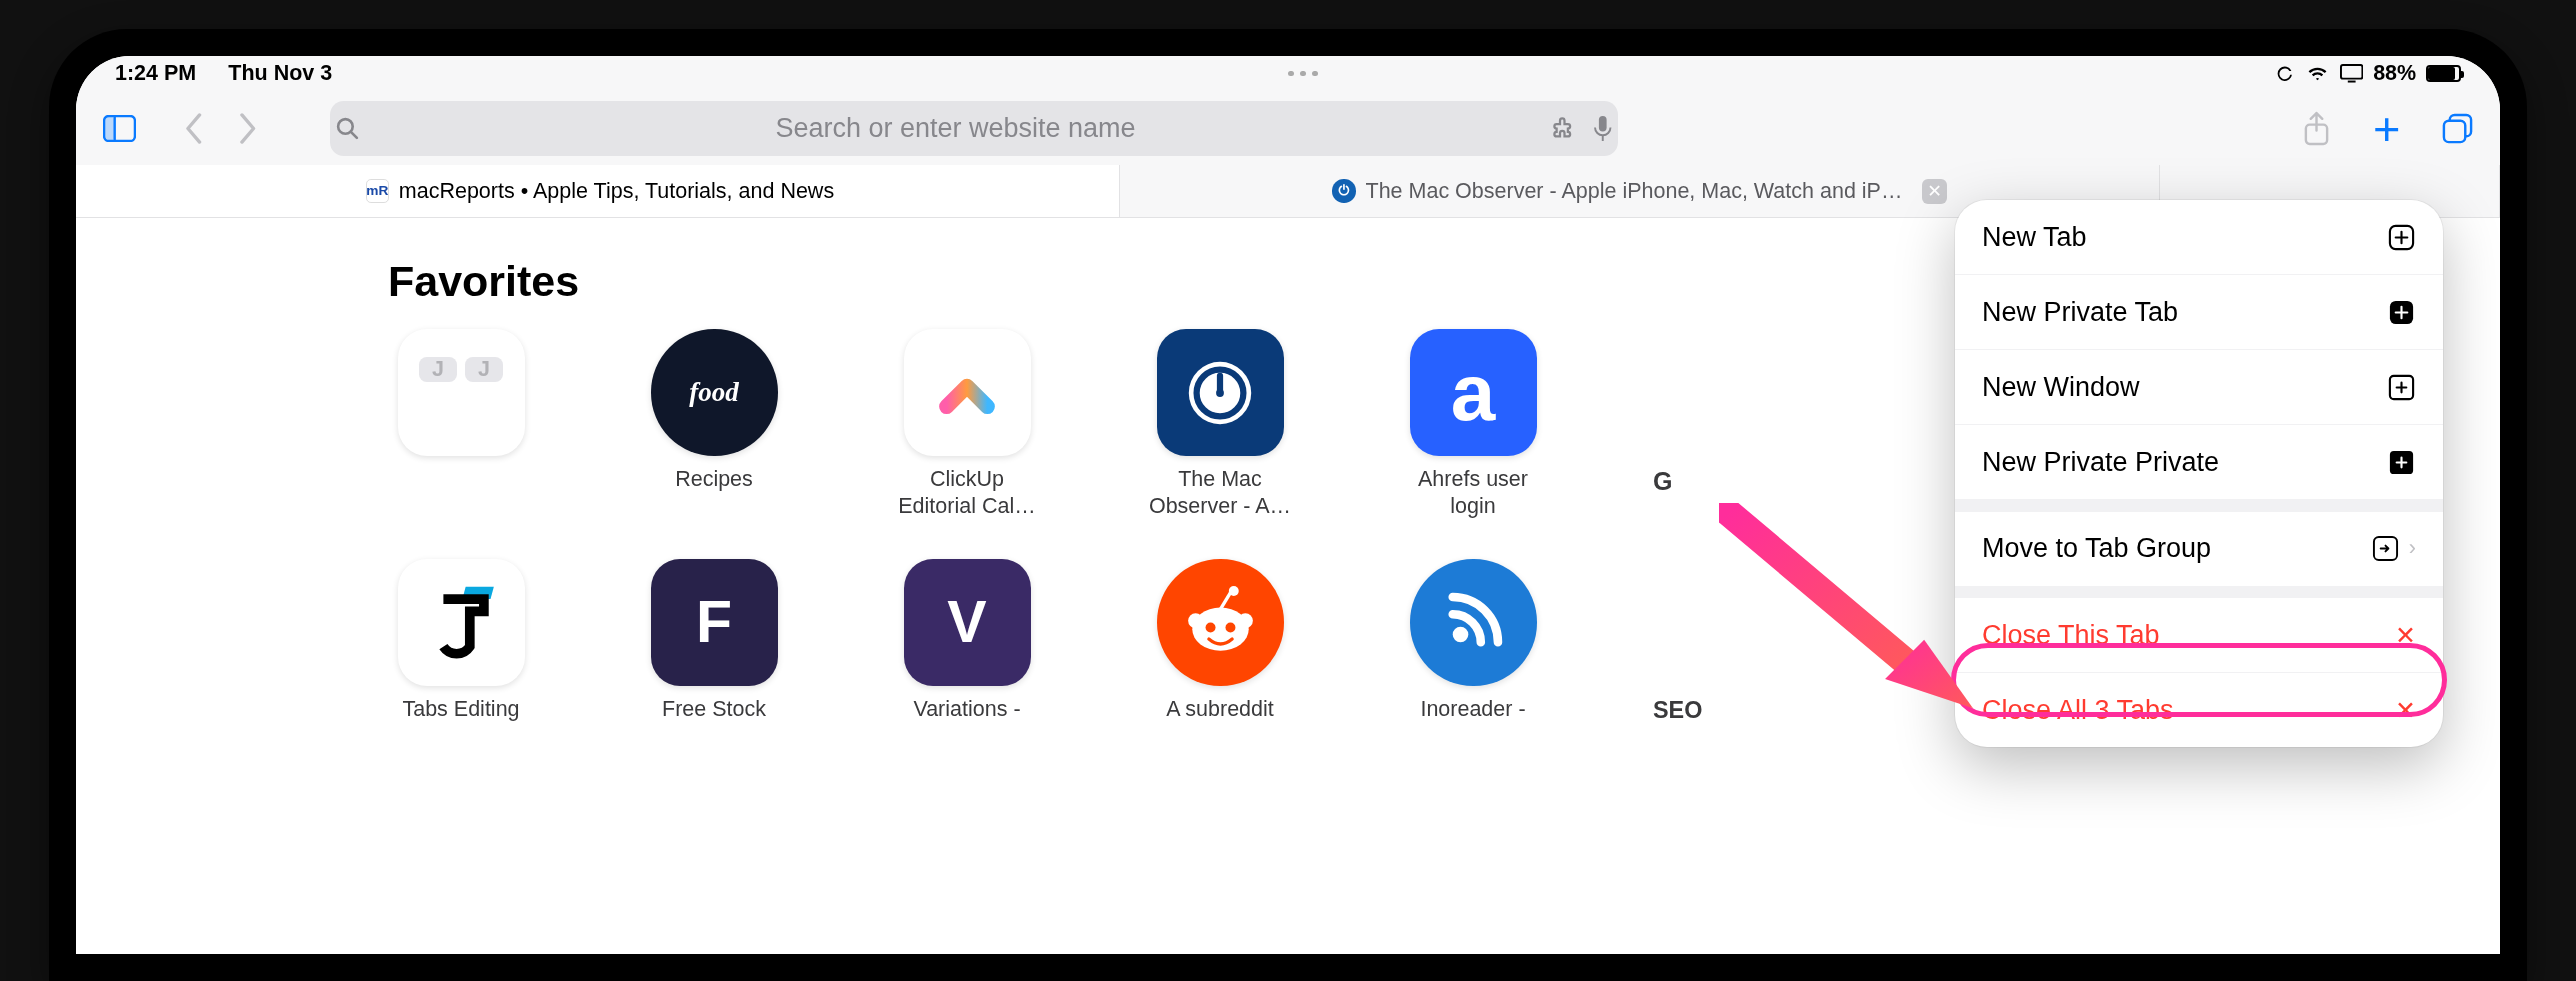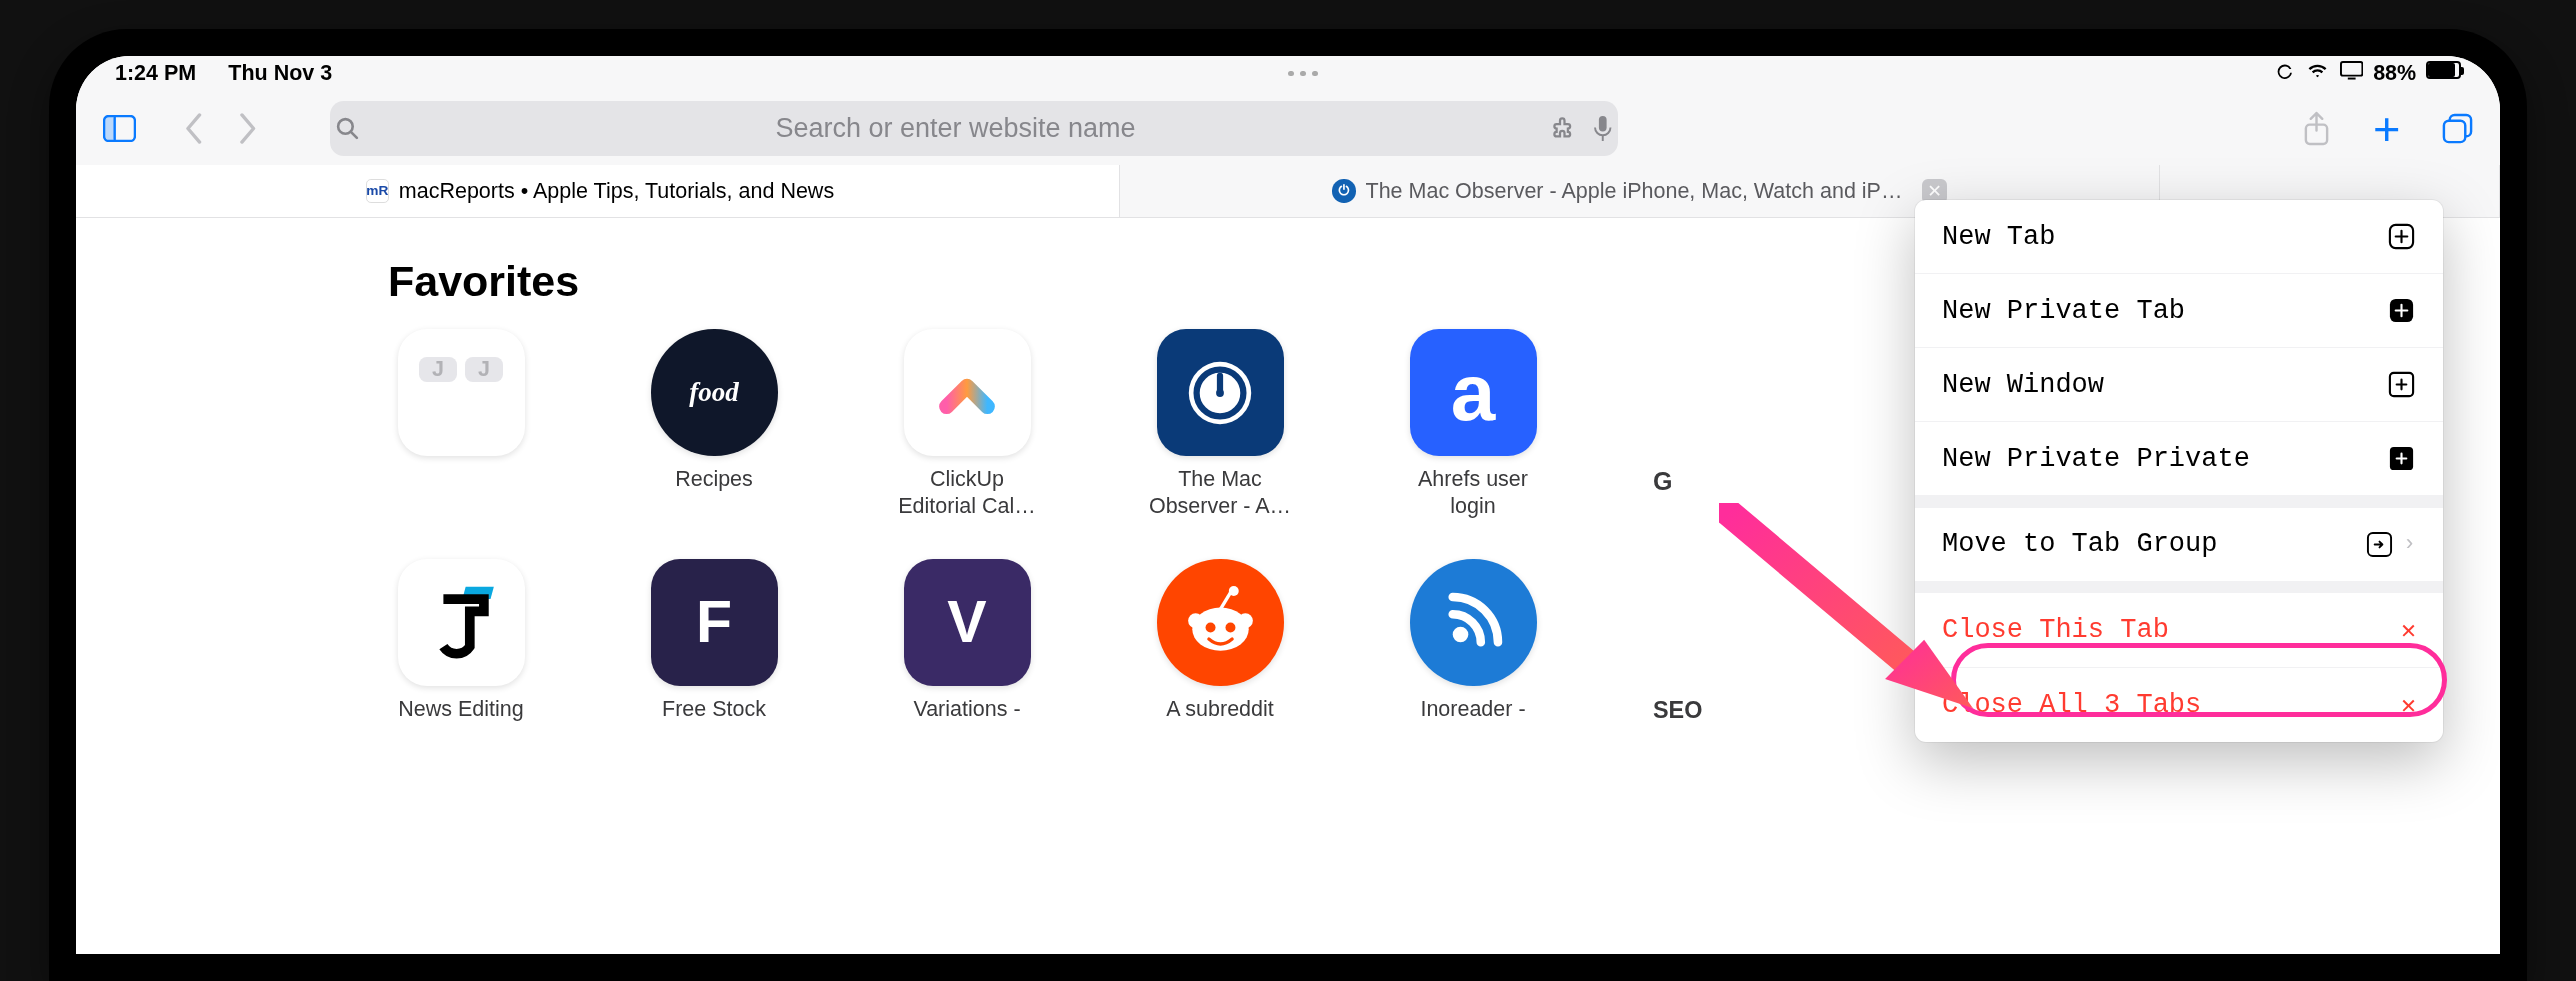--- a/index.html
+++ b/index.html
@@ -39,21 +39,21 @@
     justify-content: space-between;
     padding: 0 39px;
     font-size: 21.5px;
     font-weight: 600;
     color: #000;
     background: #f7f7f8;
   }
   .status-left { display: flex; gap: 32px; align-items: center; }
   .status-center { display: flex; gap: 5.9px; }
   .dot { width: 5.9px; height: 5.9px; border-radius: 50%; background: #aaa; }
-  .status-right { display: flex; gap: 9.8px; }
+  .status-right { display: flex; gap: 9.8px; align-items: center; }
   .battery-pct { font-size: 21.5px; font-weight: 600; }
   .battery-icon { width: 35px; height: 17.6px; border: 2px solid #000; border-radius: 3.9px; position: relative; }
   .battery-icon::after { content:''; position:absolute; right:-4.9px; top:3.9px; width:2.9px; height:7.8px; background:#000; border-radius:0 2px 2px 0;}
   .battery-fill { background:#000; height:100%; width:88%; border-radius:2px; }
 
   
   .toolbar {
     height: 74px;
     background: #f7f7f8;
     display: flex;
@@ -159,27 +159,26 @@
     background:#fff; display:grid; grid-template-columns:1fr 1fr; grid-template-rows:1fr 1fr;
     gap:7.8px; padding:21.5px;
   }
   .folder-icon .sub { background:#e6e6ea; border-radius:7.8px; display:flex; align-items:center; justify-content:center; font-size:21.5px; color:#b2b2b6; font-weight:700;}
 
   
   .menu {
     position: absolute;
     top: 144px;
     right: 57px;
-    width: 528px;
+    width: 488px;
     background: #fff;
-    border-radius: 11px;
+    border-radius: 32px;
     box-shadow: 0 19.5px 59px rgba(0,0,0,0.25), 0 0 0 1px rgba(0,0,0,0.05);
     overflow: hidden;
     z-index: 50;
-    font-family: Liberation Mono, monospace;
   }
   .menu-item {
     display:flex; align-items:center; justify-content:space-between;
     padding: 21.5px 27px;
     font-size: 27px;
     color:#000;
     border-bottom: 1px solid #f1f1f3;
   }
   .menu-item:last-child { border-bottom:none; }
   .menu-item.danger { color:#ff3b30; }
@@ -390,21 +389,21 @@
         </div>
         <div></div>
 
         <div class="fav-item">
           <div class="fav-icon" style="background:#fff;color:#000">
             <svg width="88" height="88" viewBox="0 0 100 100">
                 <rect x="58" y="10" width="32" height="14" fill="#0aa8e0" transform="skewX(-15)"></rect>
                 <path d="M30 24 h46 v14 h-16 v40 a18 18 0 0 1-30 0" fill="none" stroke="#000" stroke-width="11" stroke-linecap="butt"></path>
               </svg>
           </div>
-          <div class="fav-label">News Editing</div>
+          <div class="fav-label">Tabs Editing</div>
         </div>
 
         <div class="fav-item">
           <div class="fav-icon" style="background:#28224a">
               <span>F</span>
             </div>
           <div class="fav-label">Free Stock</div>
         </div>
 
         <div class="fav-item">

